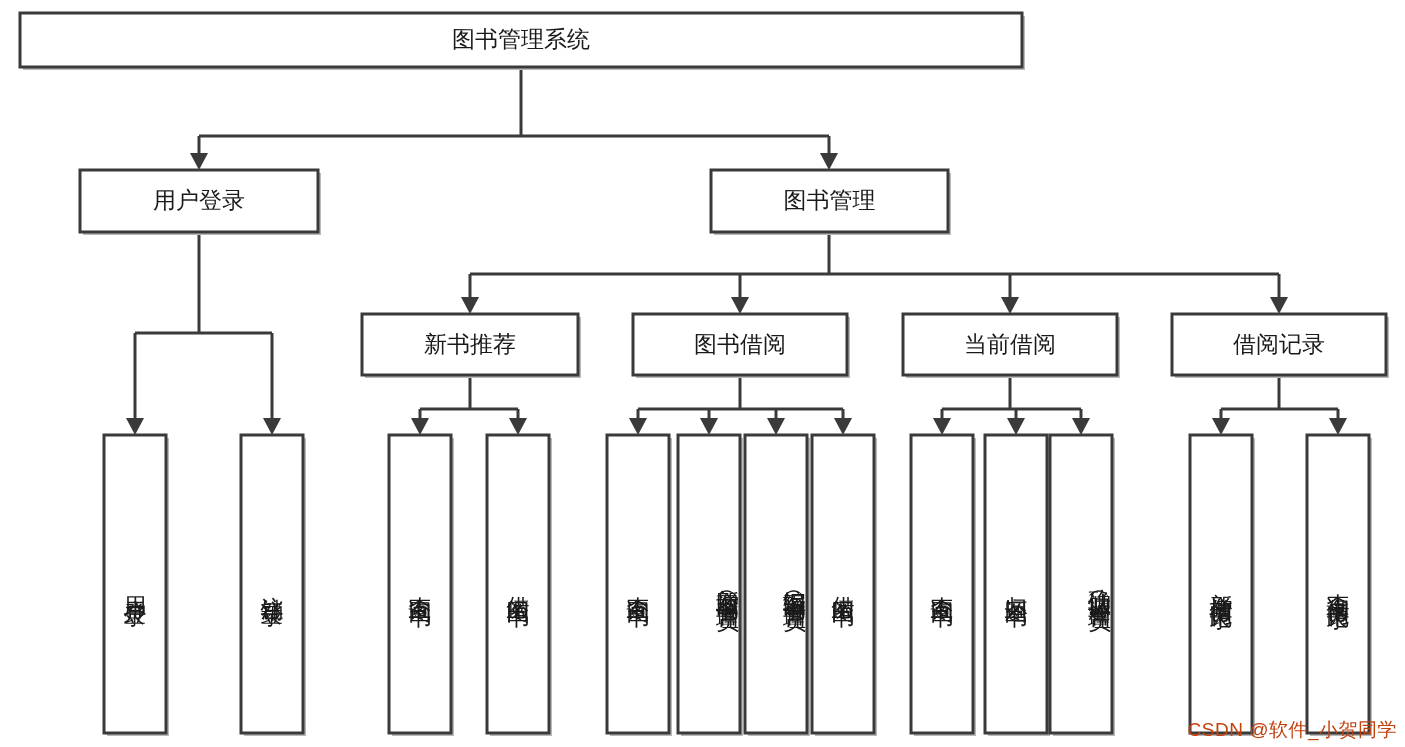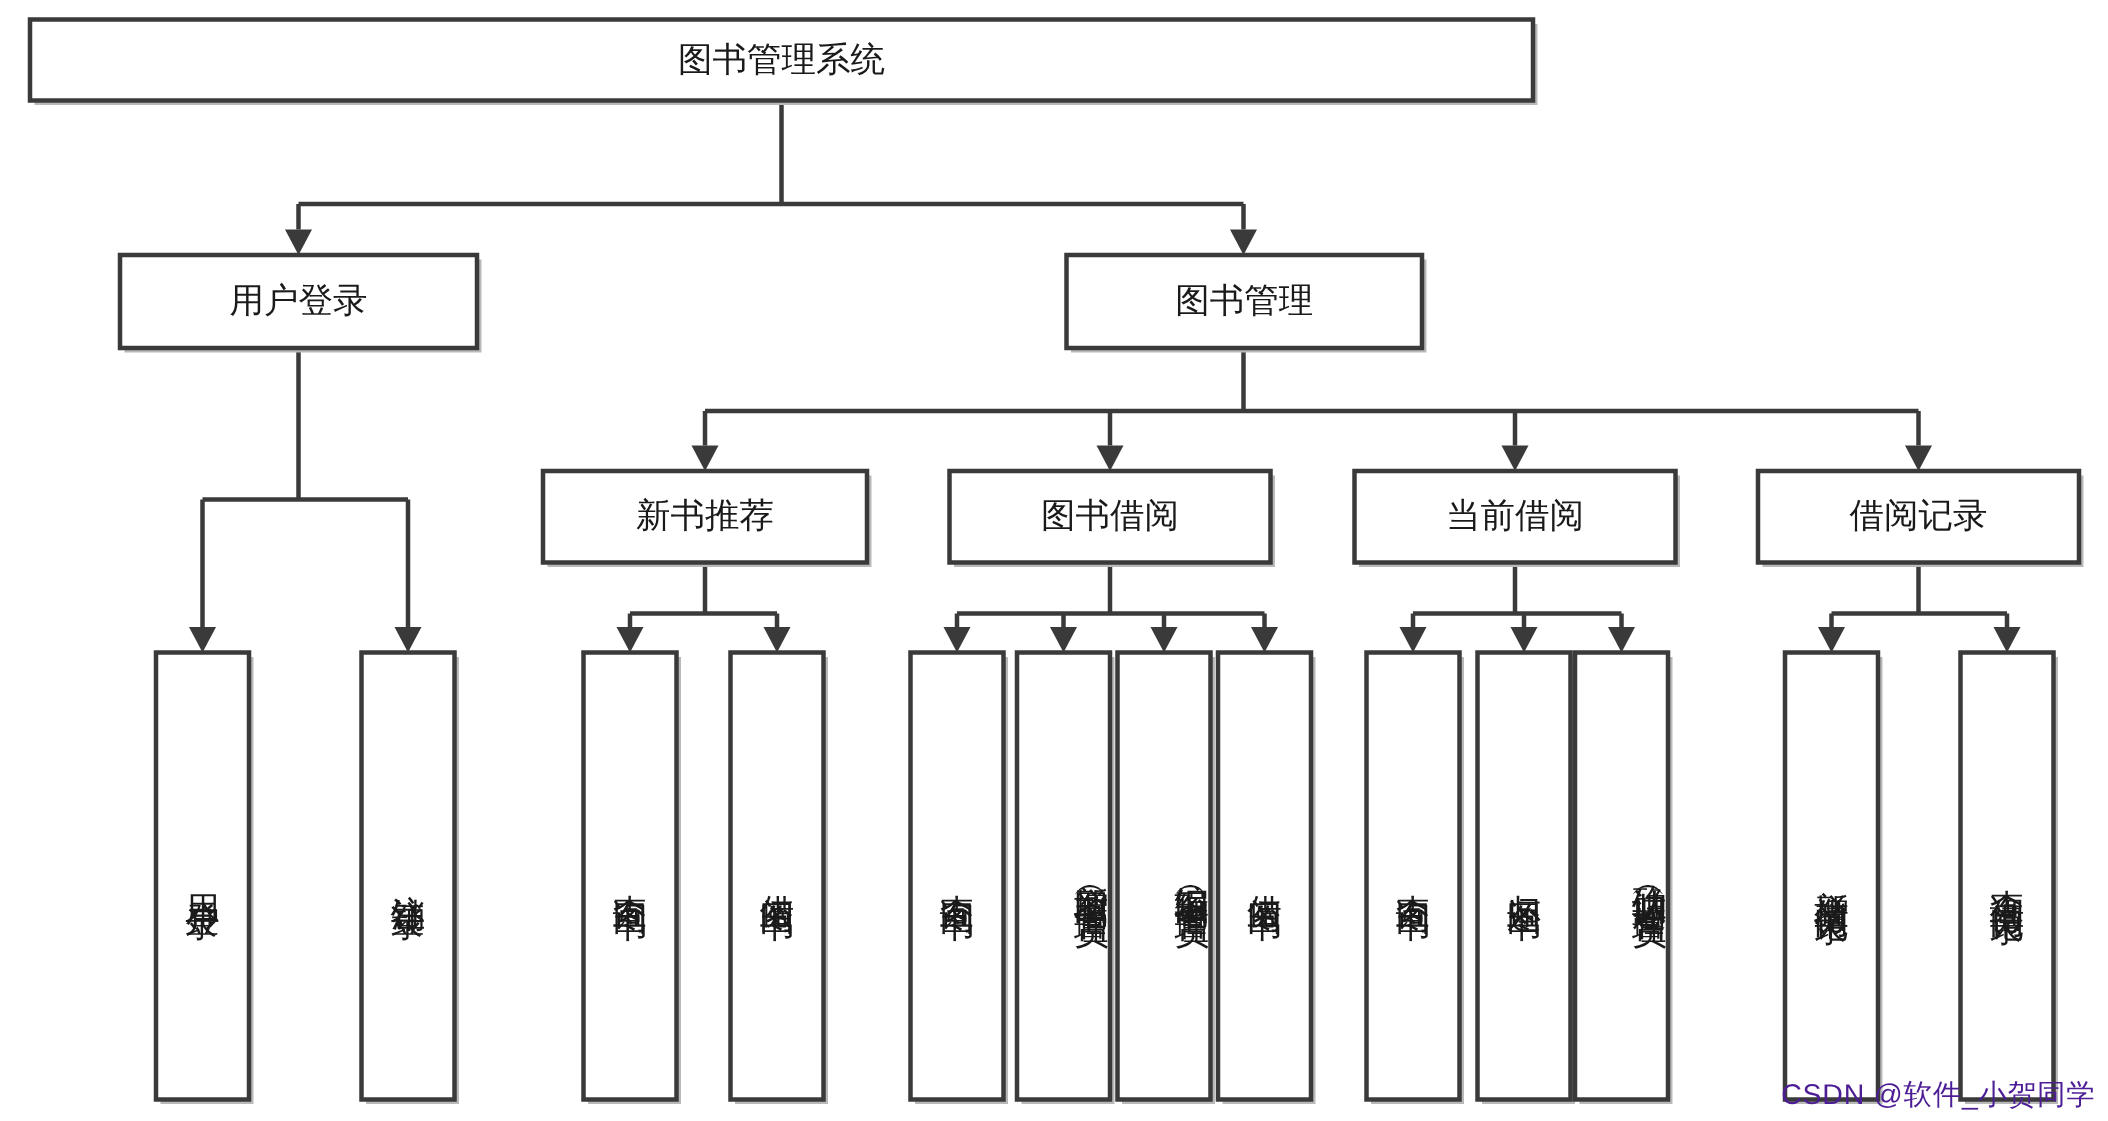--- a/index.html
+++ b/index.html
@@ -65,21 +65,21 @@
     white-space: nowrap;
     pointer-events: none;
     text-align: center;
   }
   .watermark {
     position: absolute;
     right: 8px;
     bottom: 4px;
     font-family: "Liberation Sans", "DejaVu Sans", sans-serif;
     font-size: 19px;
-    color: #4c1d95;
+    color: #c2410c;
     white-space: nowrap;
     letter-spacing: 0.5px;
   }
 </style>
 </head>
 <body>
 
 <div id="diagram-root">
 
   <svg class="flow" viewBox="0 0 1405 747" xmlns="http://www.w3.org/2000/svg">

